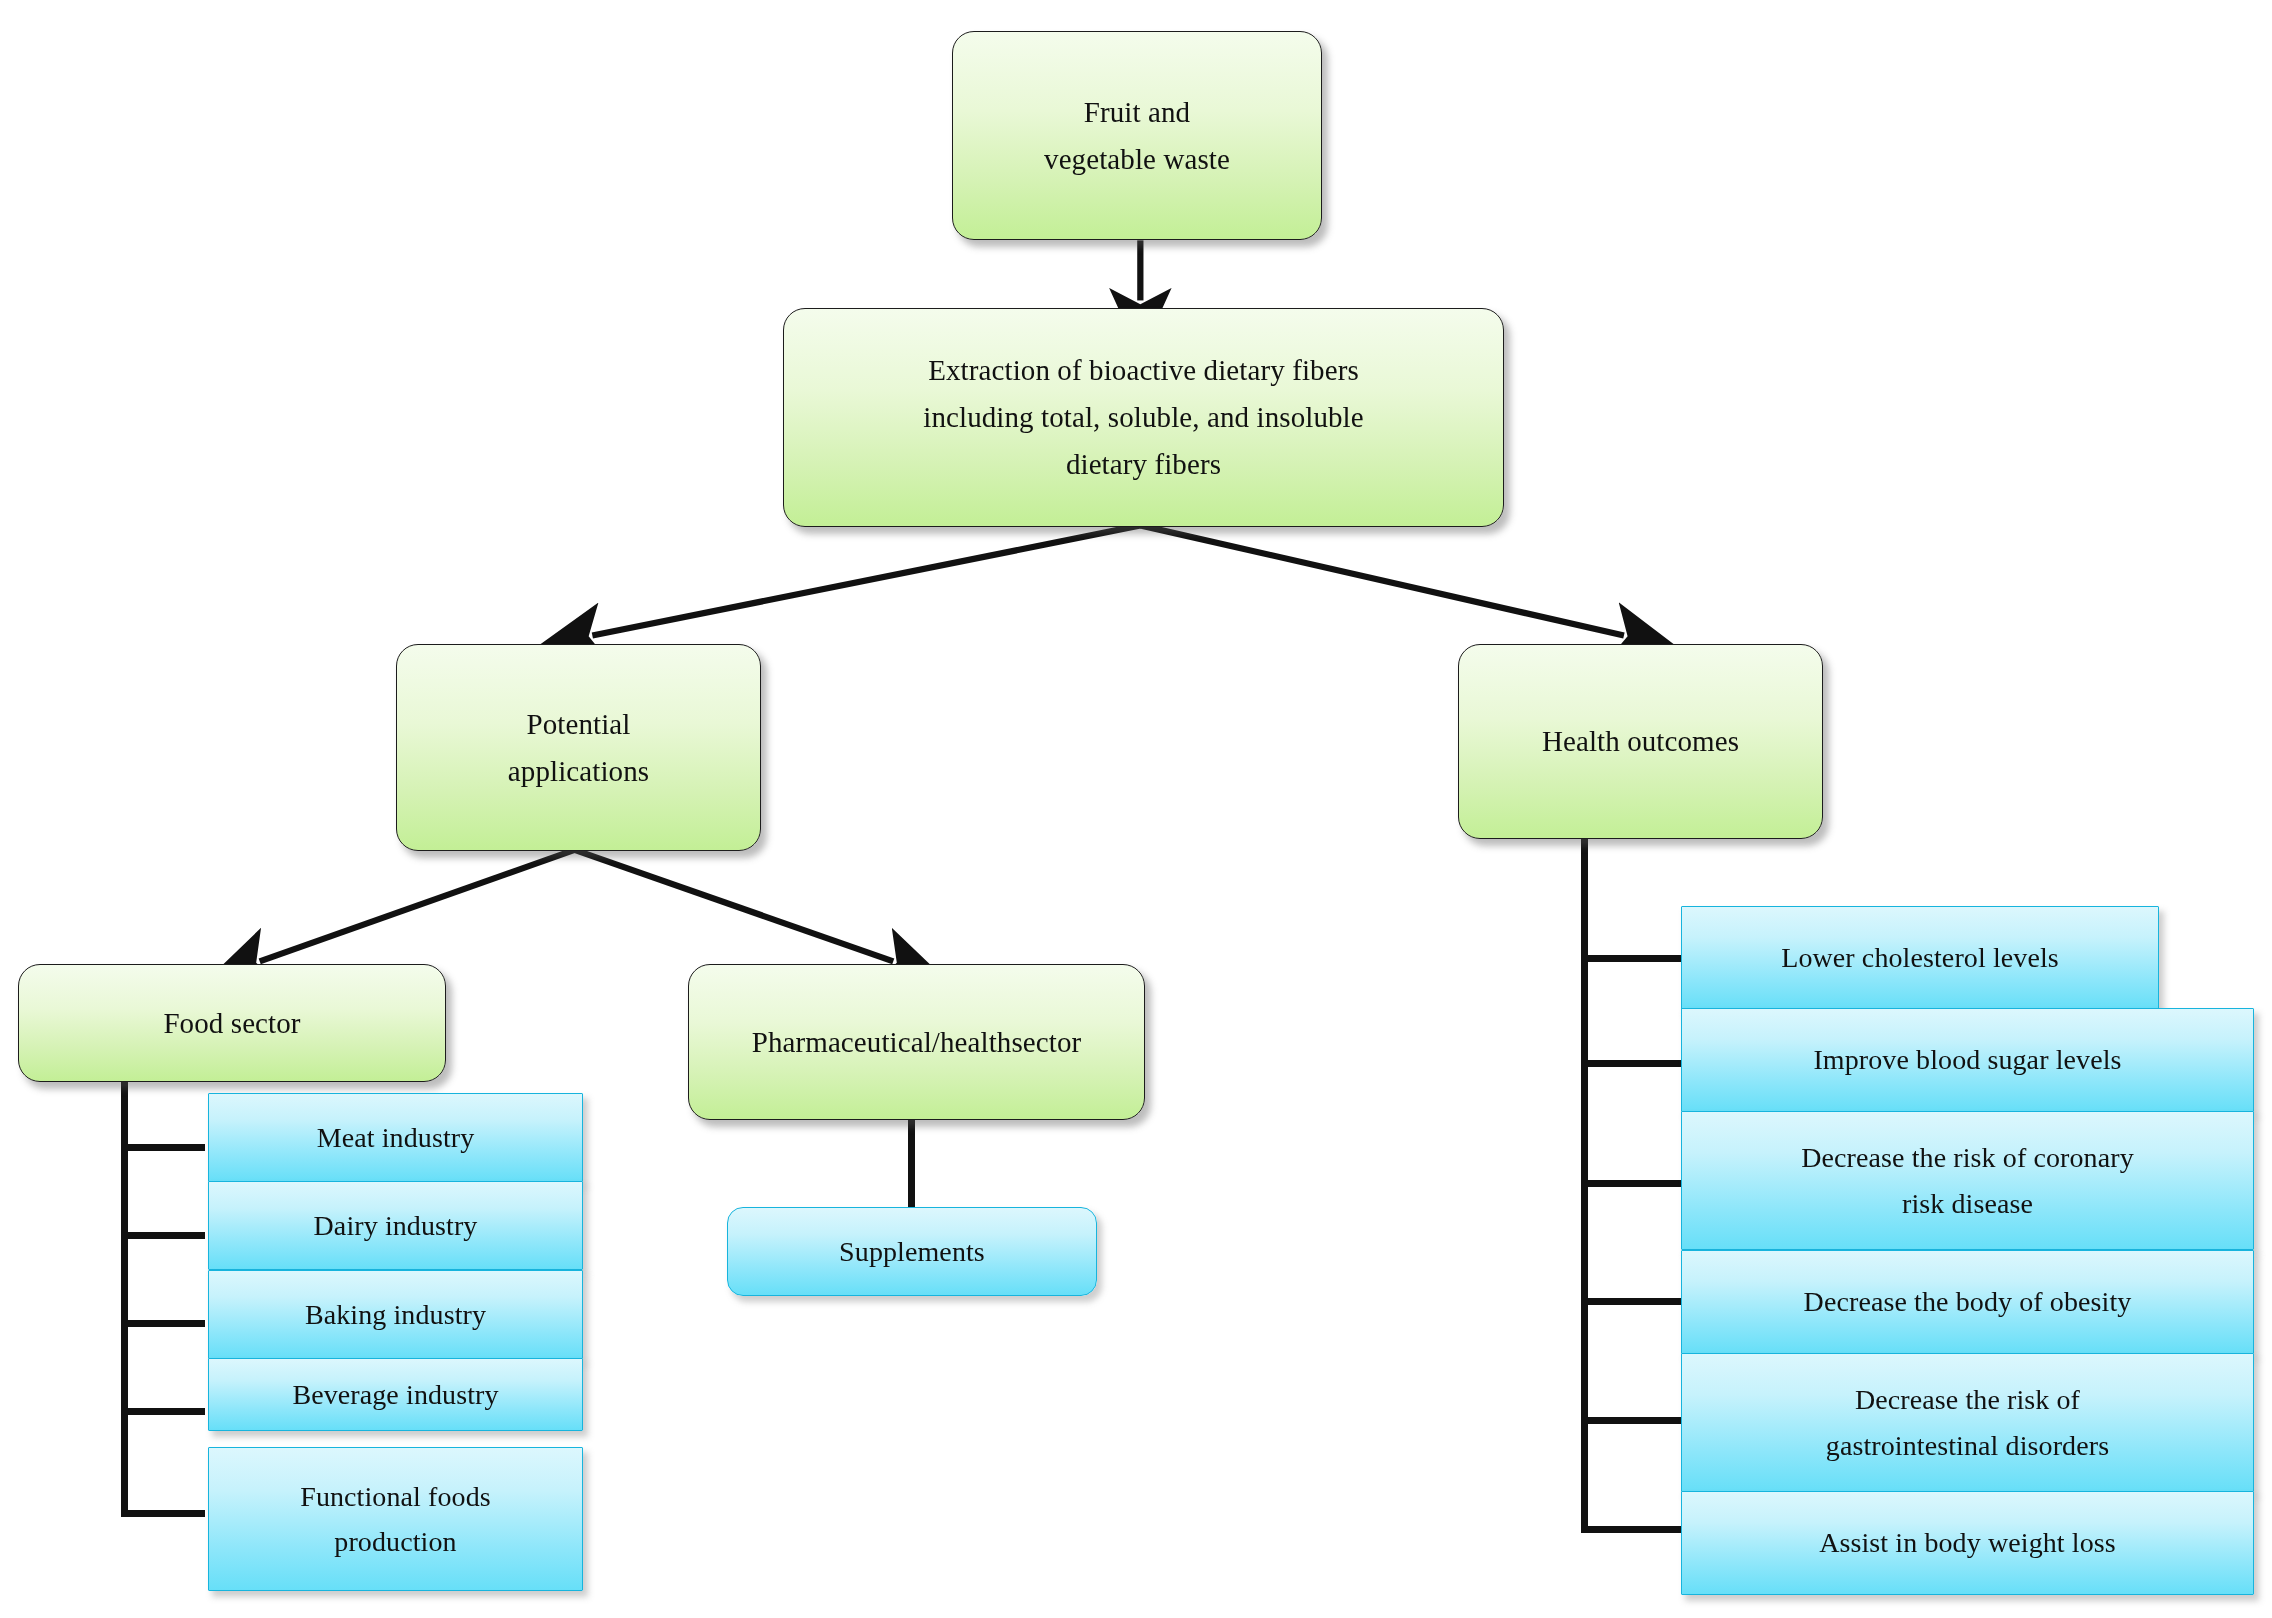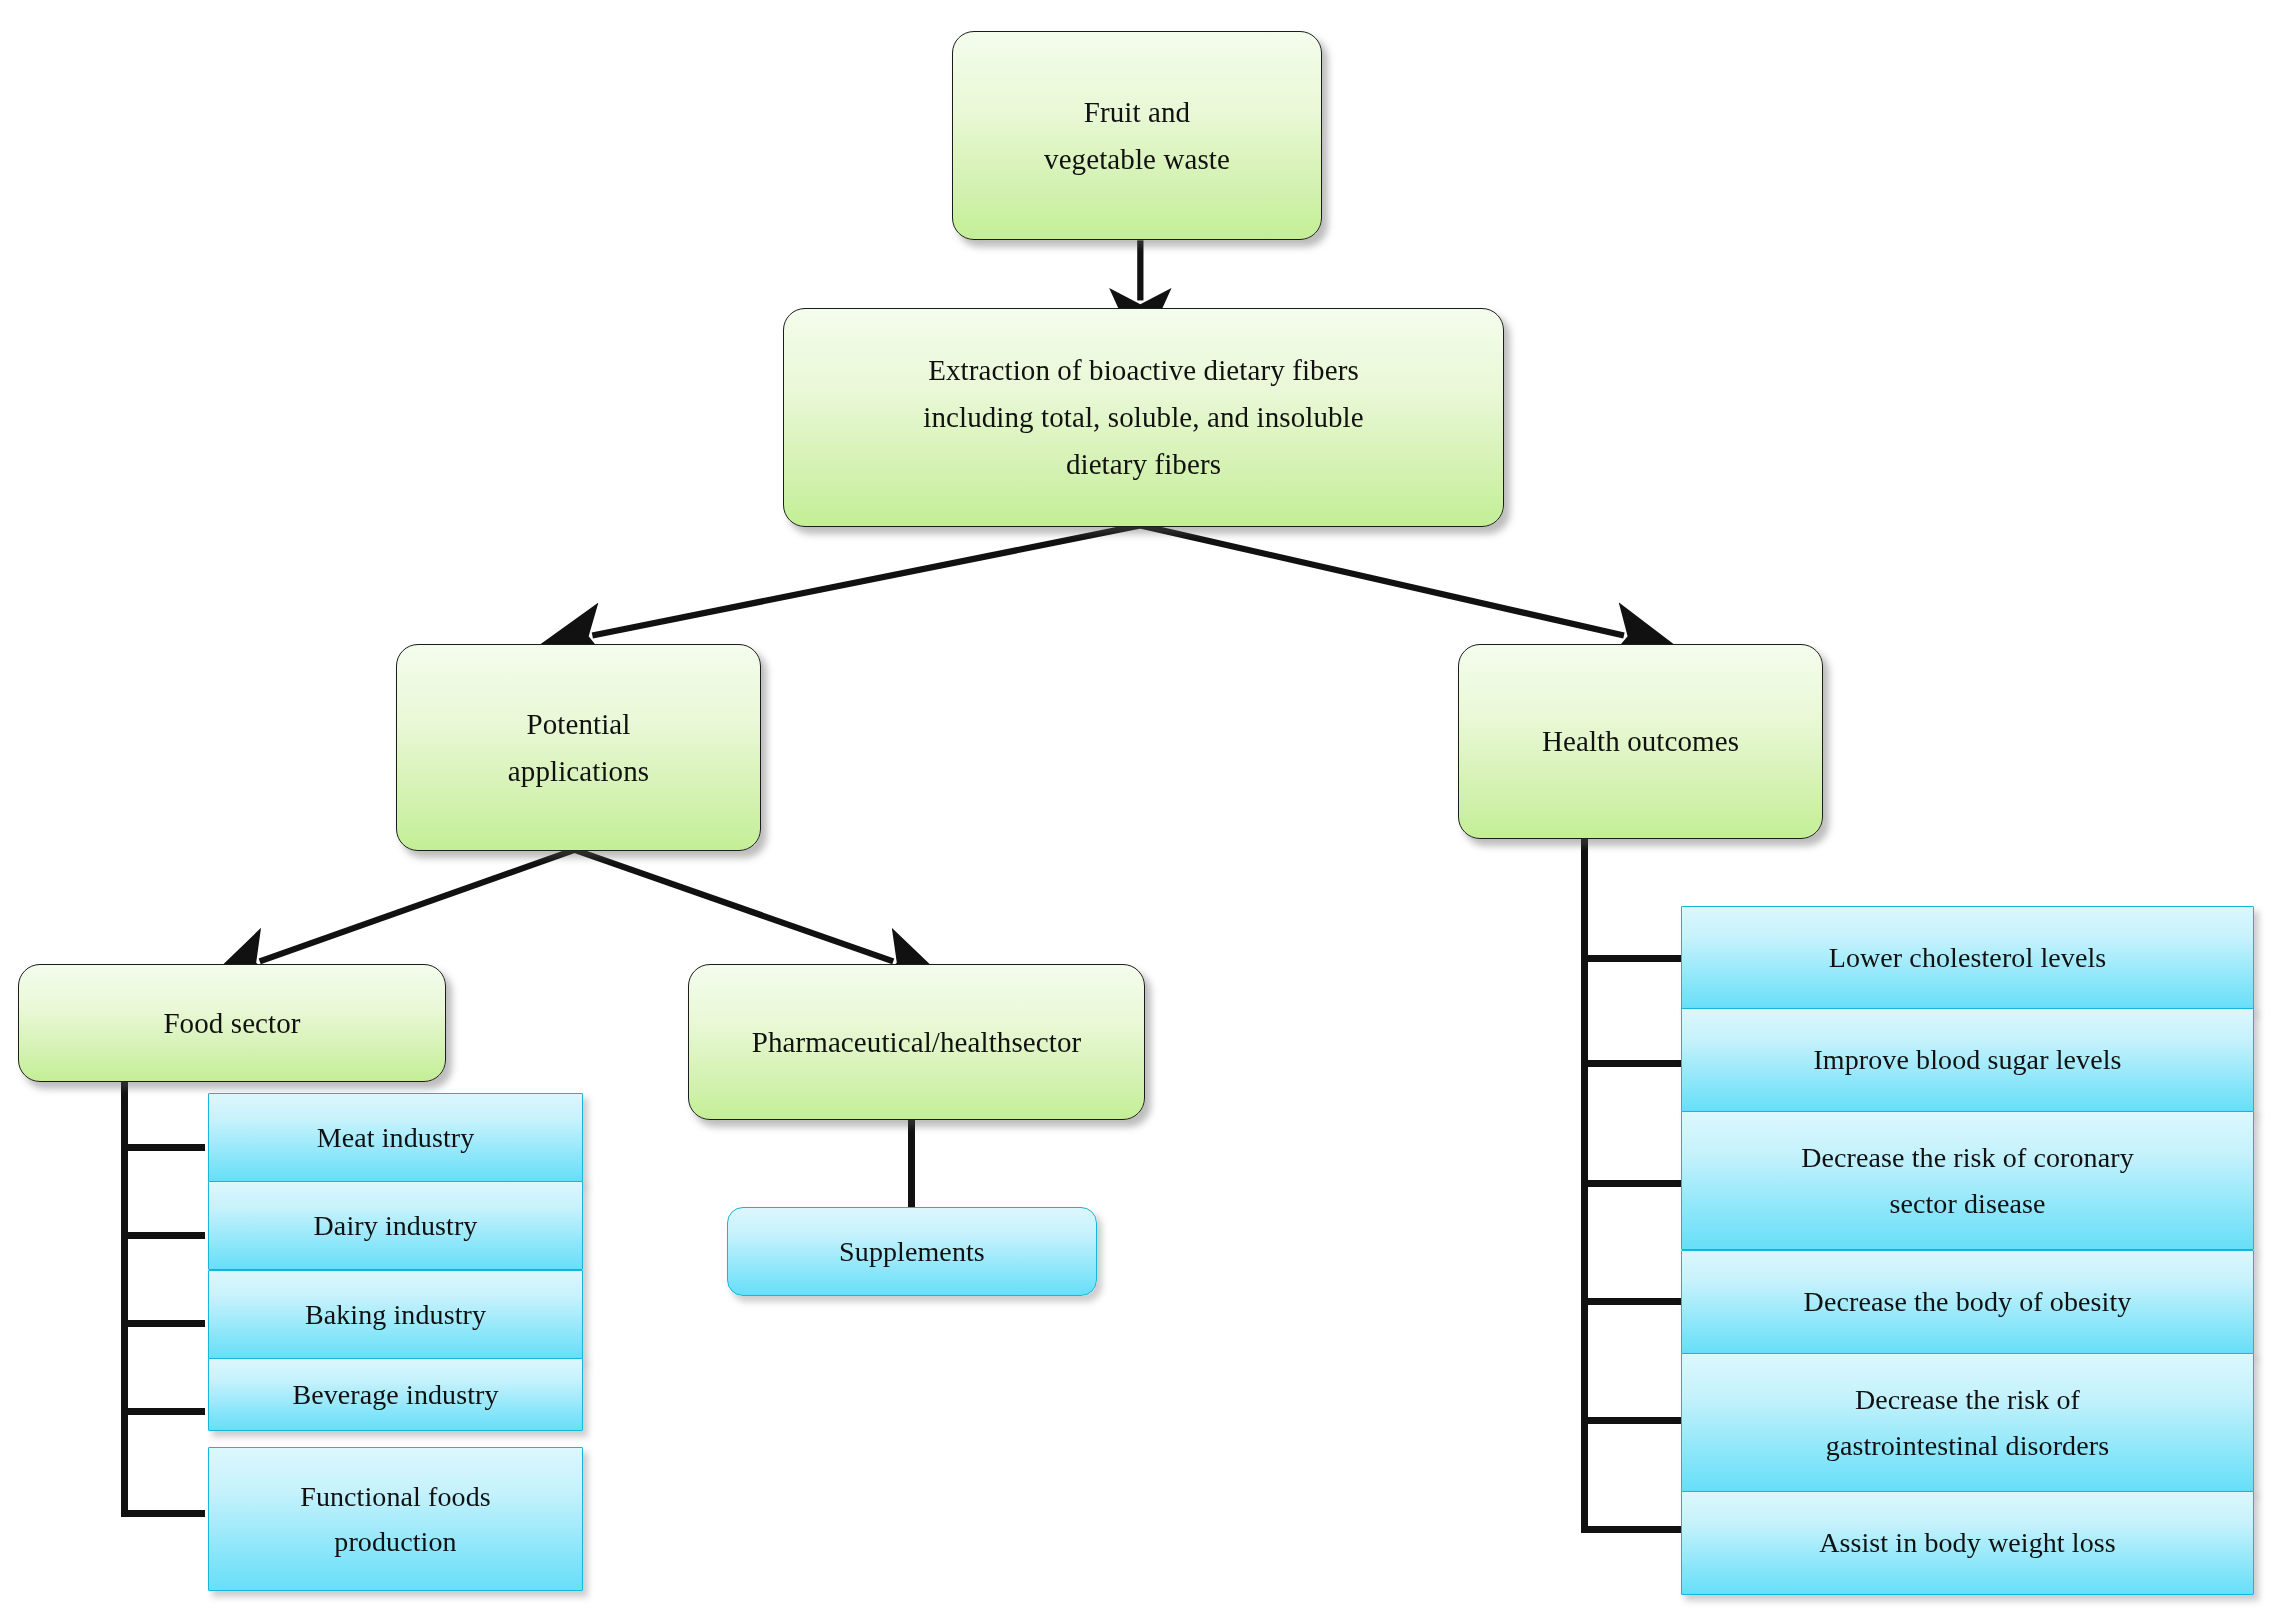--- a/index.html
+++ b/index.html
@@ -141,29 +141,29 @@
   </div>
   <div class="node blue" style="left:208px;top:1447px;width:375px;height:144px;flex-direction:column;">
     <span>Functional foods</span>
     <span>production</span>
   </div>
 
   <div class="node blue" style="left:727px;top:1207px;width:370px;height:89px;border-radius:16px;">
     <span>Supplements</span>
   </div>
 
-  <div class="node blue" style="left:1681px;top:906px;width:573px;height:104px;">
+  <div class="node blue" style="left:1681px;top:906px;width:478px;height:104px;">
     <span>Lower cholesterol levels</span>
   </div>
   <div class="node blue" style="left:1681px;top:1008px;width:573px;height:104px;">
     <span>Improve blood sugar levels</span>
   </div>
   <div class="node blue" style="left:1681px;top:1111px;width:573px;height:139px;flex-direction:column;">
     <span>Decrease the risk of coronary</span>
-    <span>sector disease</span>
+    <span>risk disease</span>
   </div>
   <div class="node blue" style="left:1681px;top:1250px;width:573px;height:104px;">
     <span>Decrease the body of obesity</span>
   </div>
   <div class="node blue" style="left:1681px;top:1353px;width:573px;height:139px;flex-direction:column;">
     <span>Decrease the risk of</span>
     <span>gastrointestinal disorders</span>
   </div>
   <div class="node blue" style="left:1681px;top:1491px;width:573px;height:104px;">
     <span>Assist in body weight loss</span>

